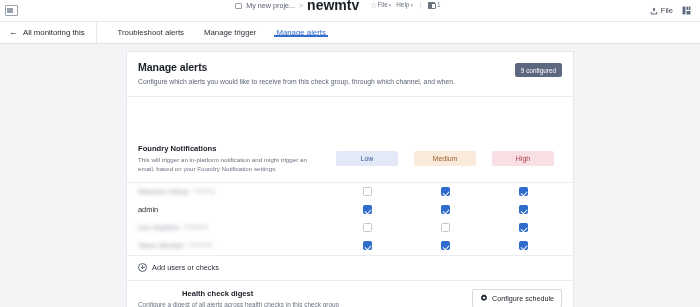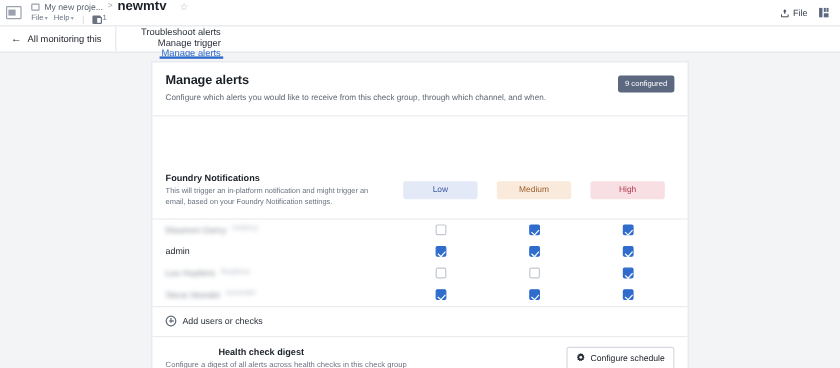--- a/index.html
+++ b/index.html
@@ -45,21 +45,20 @@
     content: "";
     position: absolute;
     left: 1.5px; top: 1.5px;
     width: 6px; height: 5px;
     background: #9aa2ad;
   }
 
   .topbar-main {
     flex: 1;
     display: flex;
-    flex-direction: column;
     justify-content: center;
     padding-left: 4px;
     min-width: 0;
   }
 
   .crumbs {
     display: flex;
     align-items: center;
     gap: 4px;
     height: 11px;
@@ -74,21 +73,21 @@
     display: inline-block;
     flex: 0 0 auto;
     position: relative;
     top: 0px;
   }
   .crumb-parent { color: #5a6270; white-space: nowrap; }
   .crumb-sep { color: #a6adb8; font-size: 7px; }
   .crumb-current {
     color: #1b2027;
     font-weight: bold;
-    font-size: 11px;
+    font-size: 14px;
     white-space: nowrap;
     text-align: right;
   }
   .star-icon {
     margin-left: 7px;
     color: #b6bcc5;
     font-size: 8px;
     line-height: 1;
   }
 
@@ -166,24 +165,23 @@
   }
   .back-arrow {
     font-size: 9px;
     line-height: 1;
     color: #1b2027;
     position: relative;
     top: -0.5px;
   }
   .tabs {
     display: flex;
-    align-items: flex-end;
+    align-items: center;
     padding-left: 11px;
     gap: 0;
-    flex-direction: column;
   }
   .tab {
     display: flex;
     align-items: center;
     padding: 0 10px;
     font-size: 7.8px;
     color: #2a303a;
     position: relative;
     white-space: nowrap;
   }

